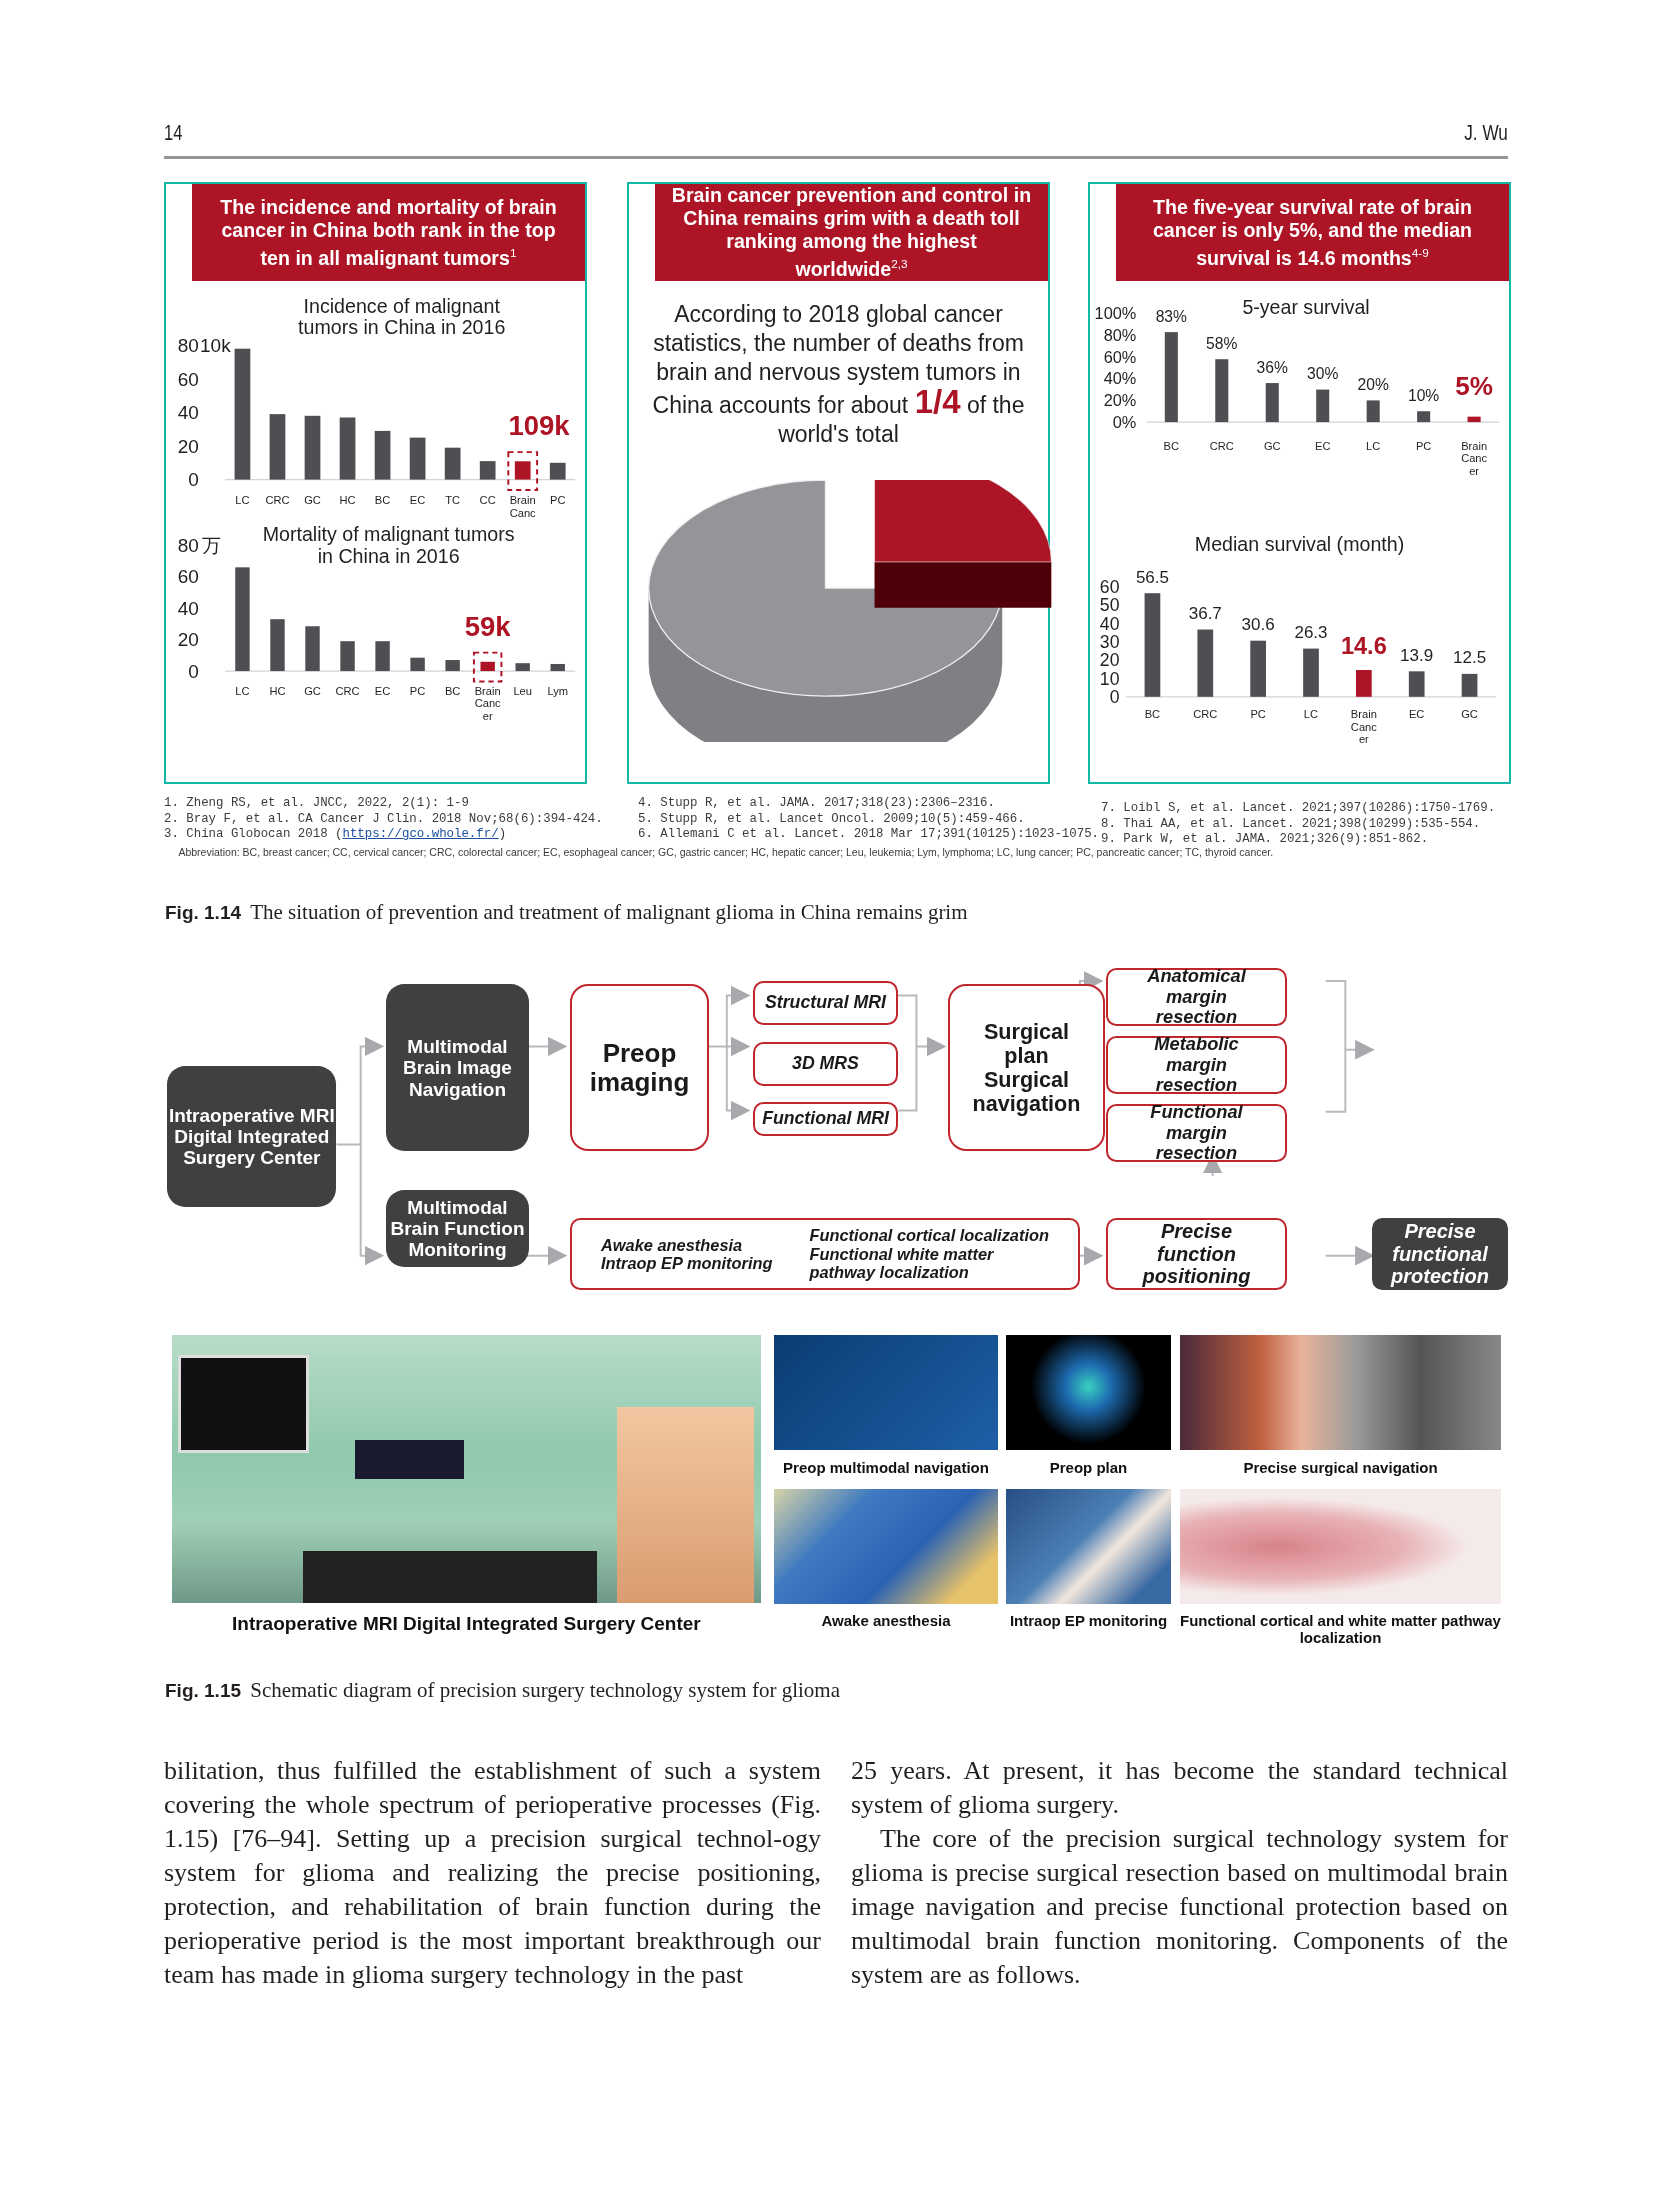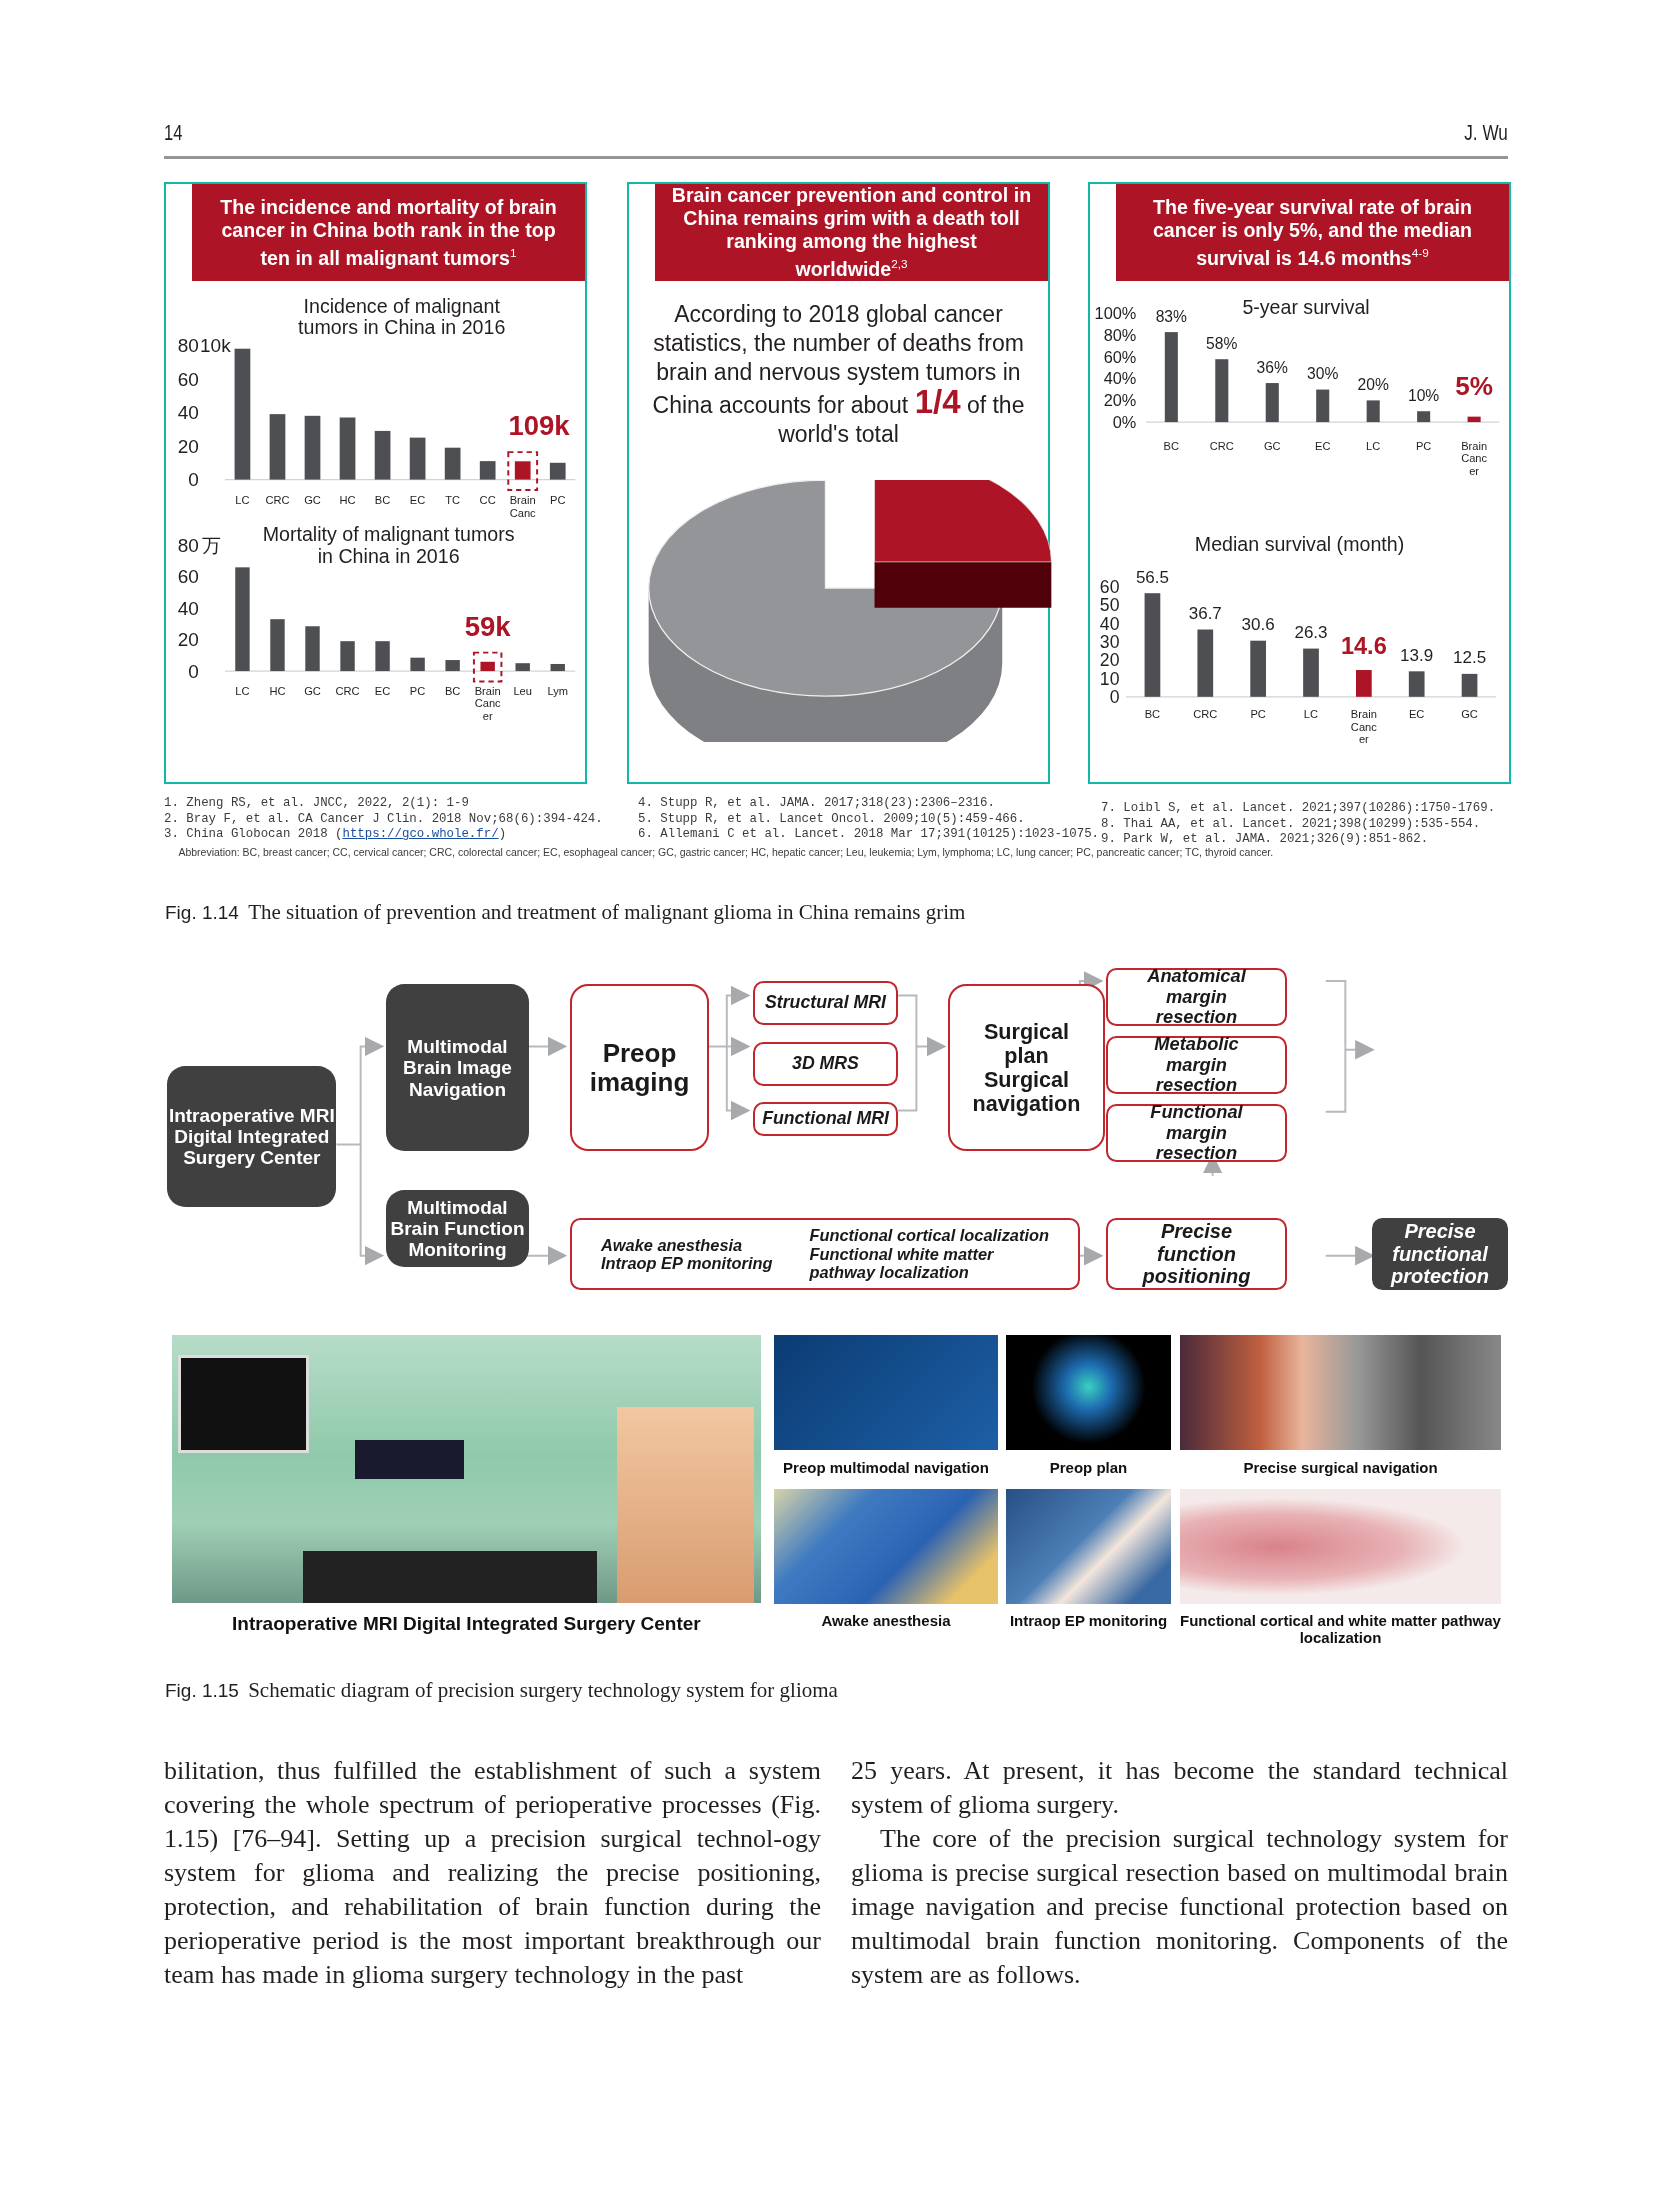--- a/index.html
+++ b/index.html
@@ -24,21 +24,21 @@
   .chart-svg text { font-family: "Liberation Sans", sans-serif; }
 
   .p2-text { position: absolute; left: 0; top: 116px; width: 100%; text-align: center; font-size: 23px; line-height: 29px; color: #231f20; }
   .p2-text .hl { color: #ad1425; font-weight: bold; font-size: 33px; }
 
   .refs { position: absolute; top: 614px; font-size: 12.4px; line-height: 15.7px; color: #3c3c3c; font-family: Liberation Mono, monospace; }
   .refs .ref-link { color: #1a4fa0; text-decoration: underline; }
   .abbrev { position: absolute; left: 14.4px; top: 664px; font-size: 10.5px; color: #3c3c3c; white-space: nowrap; }
 
   .caption { position: absolute; font-size: 21px; color: #231f20; white-space: nowrap; }
-  .caption .fig-label { font-family: "Liberation Sans", sans-serif; font-weight: normal; font-size: 19px; margin-right: 9.2px; }
+  .caption .fig-label { font-family: "Liberation Sans", sans-serif; font-weight: bold; font-size: 19px; margin-right: 9.2px; }
 
   
   .flow { position: absolute; left: 164px; top: 968px; width: 1344px; height: 340px; font-family: "Liberation Sans", sans-serif; }
   .node { position: absolute; display: flex; align-items: center; justify-content: center; text-align: center; font-weight: bold; border-radius: 18.3px; line-height: 1.12; }
   .node.red { background: #404040; color: #fff; }
   .node.white { background: #fff; border: 2px solid #c0272d; color: #1a1a1a; }
   .node.small { border-radius: 10.5px; font-style: italic; }
   .node-multi { justify-content: space-around; text-align: left; padding: 0 10.5px; }
   .flow-lines { position: absolute; left: 0; top: 0; }
 

